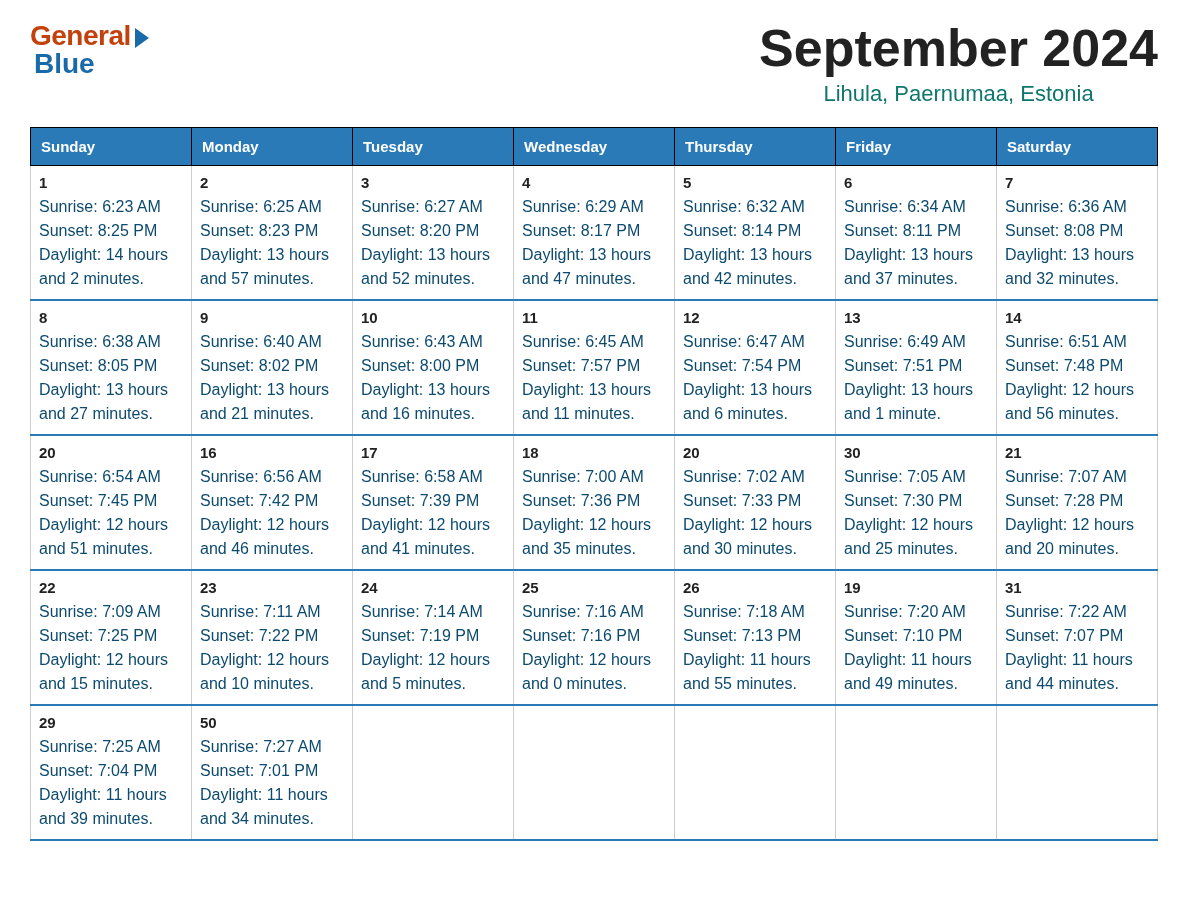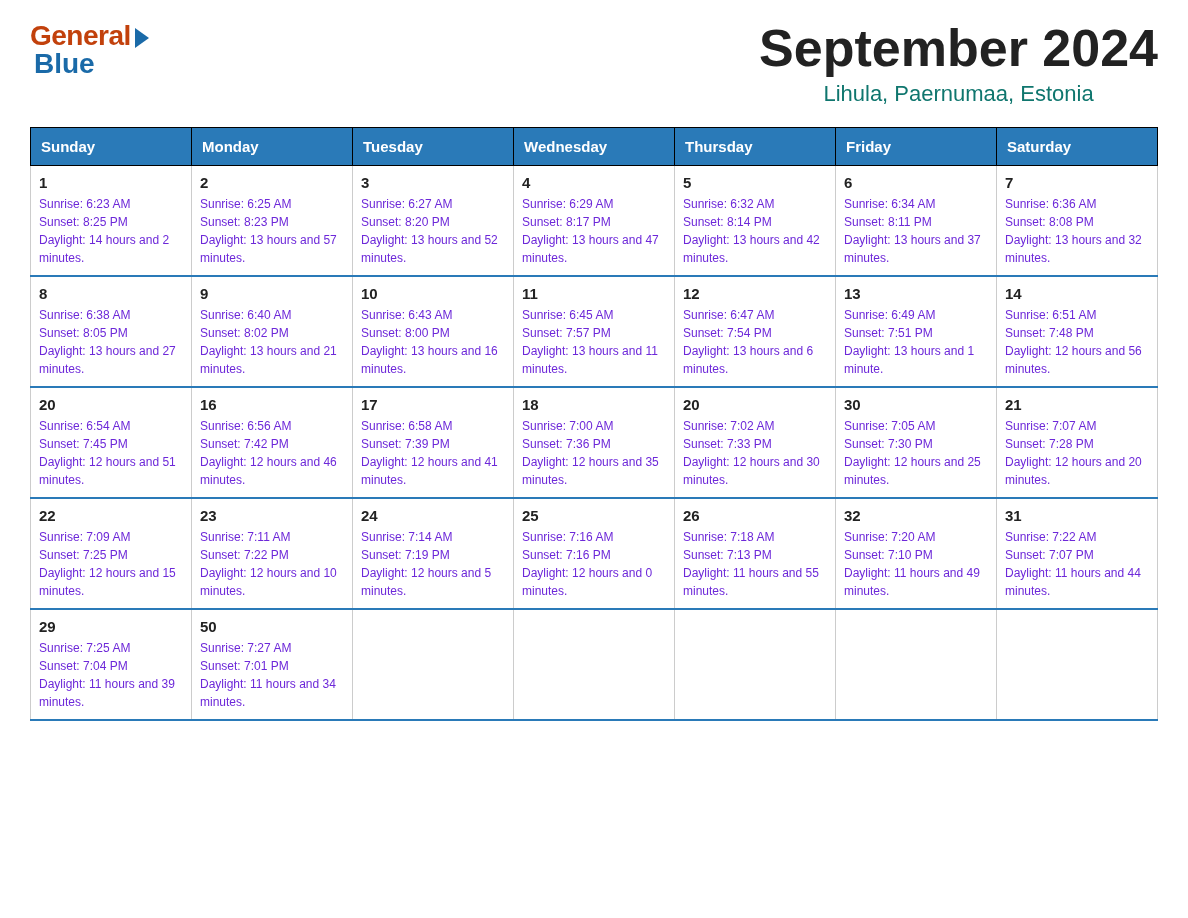--- a/index.html
+++ b/index.html
@@ -86,23 +86,23 @@
     tbody tr {
       border-bottom: 2px solid #2a7ab8;
     }
     .day-num {
       font-size: 15px;
       font-weight: bold;
       display: block;
       margin-bottom: 4px;
     }
     .day-info {
-      font-size: 12px;
+      font-size: 16px;
       line-height: 1.5;
-      color: #6d28d9;
+      color: #0c4a6e;
     }
     td.empty {
       background: #fff;
     }
   </style>
 </head>
 <body>
 
 <div class="header">
   <div class="logo">
@@ -183,21 +183,21 @@
         <td><span class="day-num">22</span>
         <span class="day-info">Sunrise: 7:09 AM<br>Sunset: 7:25 PM<br>Daylight: 12 hours and 15 minutes.</span></td>
         <td><span class="day-num">23</span>
         <span class="day-info">Sunrise: 7:11 AM<br>Sunset: 7:22 PM<br>Daylight: 12 hours and 10 minutes.</span></td>
         <td><span class="day-num">24</span>
         <span class="day-info">Sunrise: 7:14 AM<br>Sunset: 7:19 PM<br>Daylight: 12 hours and 5 minutes.</span></td>
         <td><span class="day-num">25</span>
         <span class="day-info">Sunrise: 7:16 AM<br>Sunset: 7:16 PM<br>Daylight: 12 hours and 0 minutes.</span></td>
         <td><span class="day-num">26</span>
         <span class="day-info">Sunrise: 7:18 AM<br>Sunset: 7:13 PM<br>Daylight: 11 hours and 55 minutes.</span></td>
-        <td><span class="day-num">32</span>
+        <td><span class="day-num">19</span>
         <span class="day-info">Sunrise: 7:20 AM<br>Sunset: 7:10 PM<br>Daylight: 11 hours and 49 minutes.</span></td>
         <td><span class="day-num">31</span>
         <span class="day-info">Sunrise: 7:22 AM<br>Sunset: 7:07 PM<br>Daylight: 11 hours and 44 minutes.</span></td>
       </tr>
       <tr>
         <td><span class="day-num">29</span>
         <span class="day-info">Sunrise: 7:25 AM<br>Sunset: 7:04 PM<br>Daylight: 11 hours and 39 minutes.</span></td>
         <td><span class="day-num">50</span>
         <span class="day-info">Sunrise: 7:27 AM<br>Sunset: 7:01 PM<br>Daylight: 11 hours and 34 minutes.</span></td>
         <td class="empty"></td>

